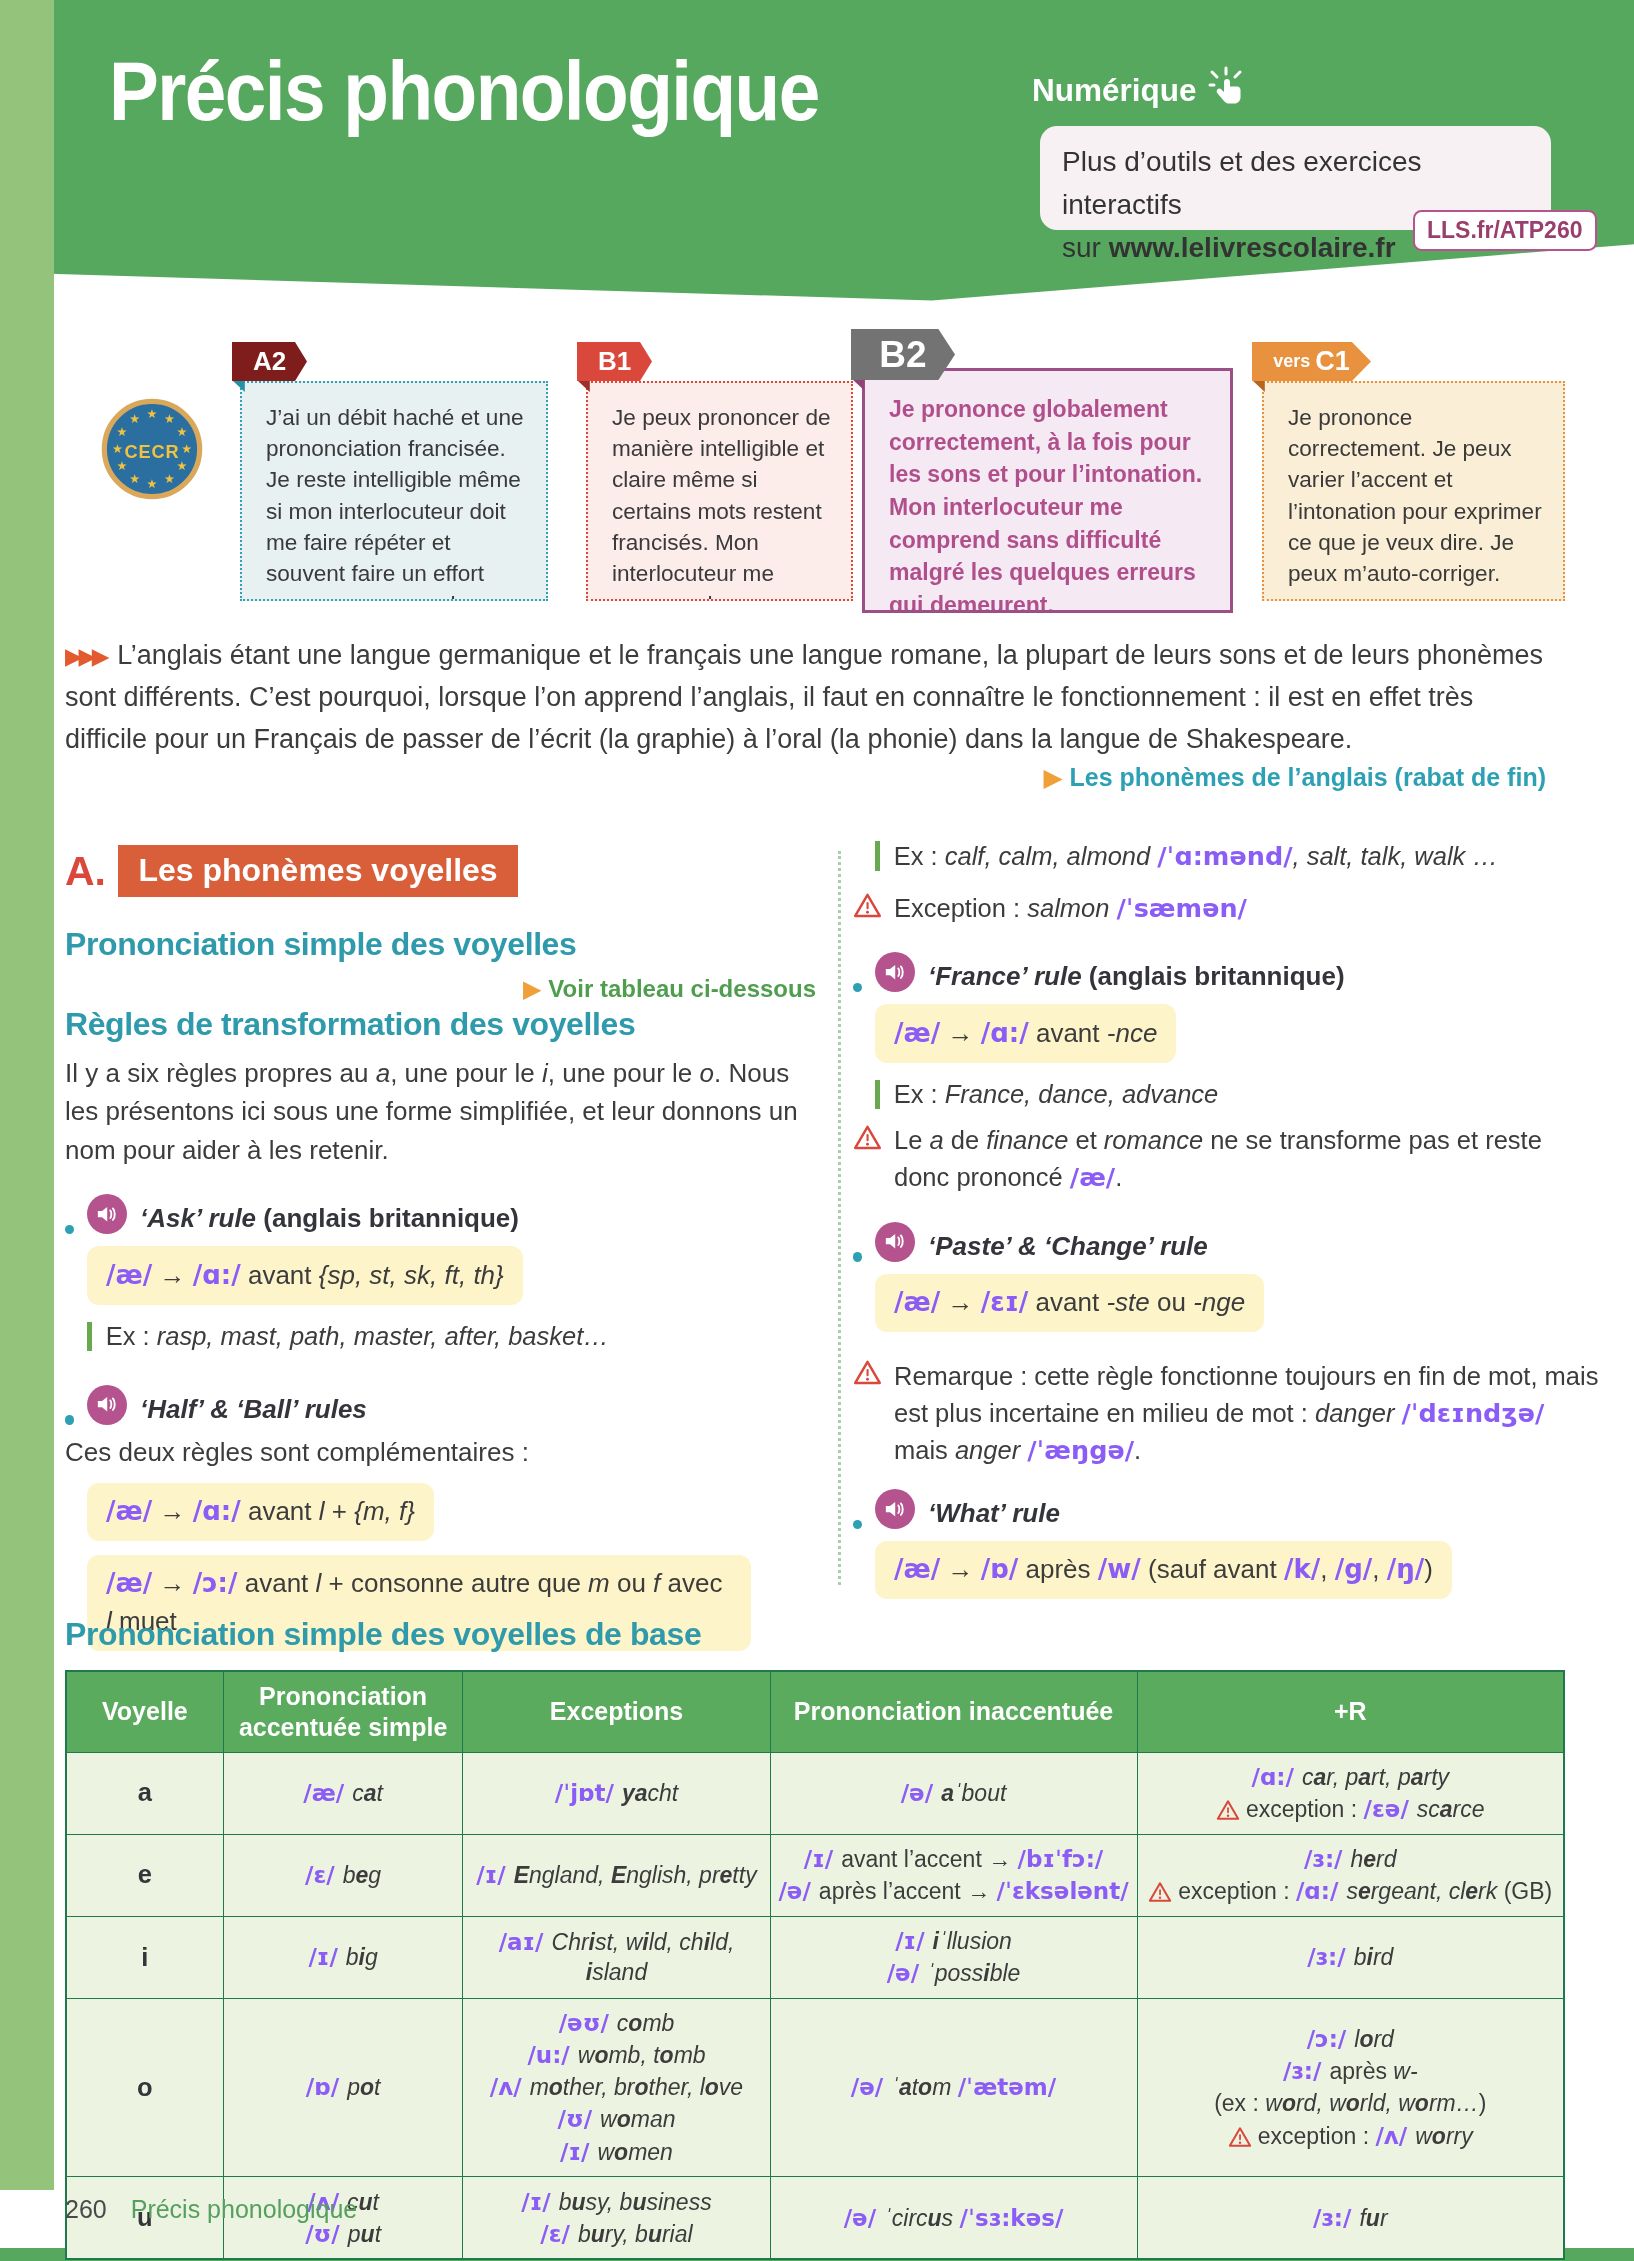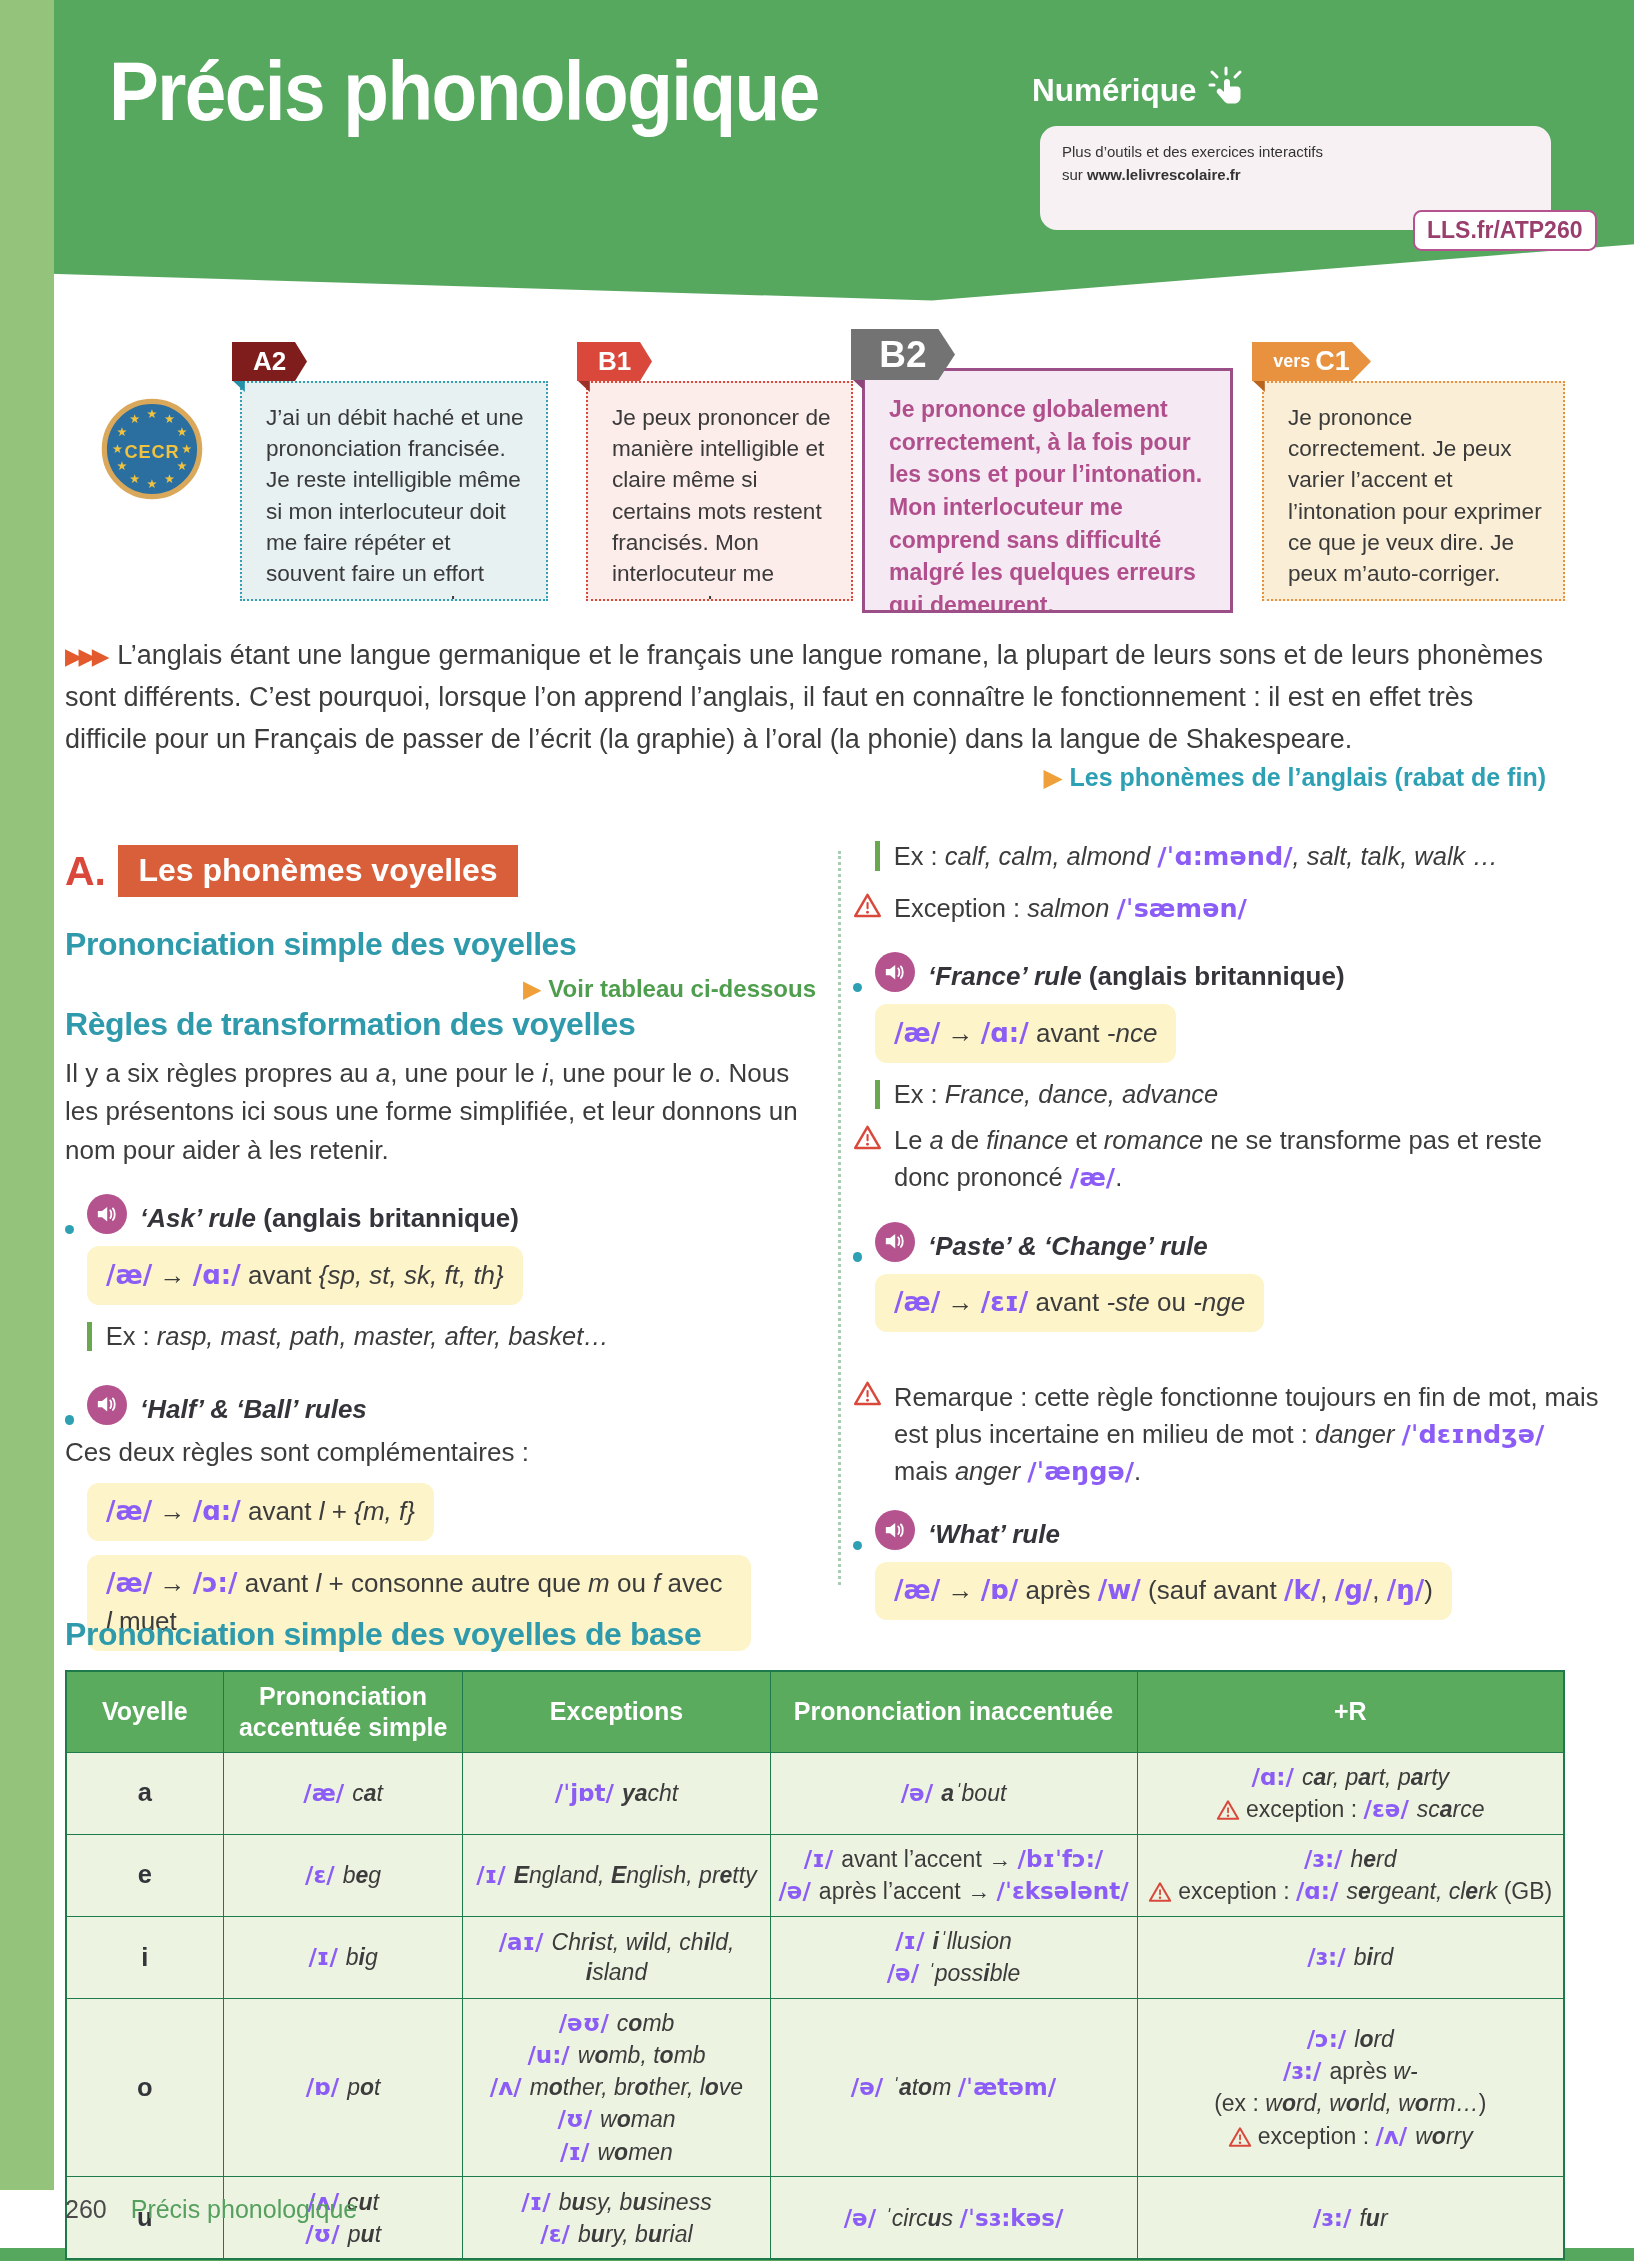--- a/index.html
+++ b/index.html
@@ -12,21 +12,21 @@
   #header { left:0; top:0; width:1635px; height:313px; background:#57a85f;
             clip-path:polygon(0 0,100% 0,100% 78%,57% 96%,0 87%); }
   #left-strip { left:0; top:0; width:54px; height:2190px; background:#94c47b; z-index:5; }
   #bottom-bar { left:0; top:2248px; width:1635px; height:13.6px; background:#57a85f; }
   #page-title { left:109px; top:44px; color:#fff; font-size:83px; font-weight:bold;
                 letter-spacing:-1.7px; transform:scaleX(.9); transform-origin:left top; white-space:nowrap; }
   #numerique { left:1032px; top:72px; display:flex; align-items:center; gap:8.5px; color:#fff;
                font-size:31.5px; font-weight:bold; }
   #numerique svg { width:44px; height:44px; margin-top:-6.8px; }
   #promo-box { left:1040px; top:126px; width:511px; height:104px; background:#f7f1f4; border-radius:17px;
-               padding:13.6px 22px; font-size:15px; line-height:1.55; color:#333; z-index:2; }
+               padding:13.6px 22px; font-size:28px; line-height:1.55; color:#333; z-index:2; }
   #lls-badge { left:1413px; top:210px; background:#fff; border:2.6px solid #b5538f; border-radius:8.5px;
                padding:5.1px 12px; font-size:23px; font-weight:bold; color:#993e6d; z-index:3; }
 
   
   #cecr-badge { left:100px; top:397px; width:104px; height:104px; }
   .lvl-box { position:absolute; padding:19px 15.3px 0 24px; font-size:22.6px; line-height:1.38; color:#3a3a3a; overflow:hidden; }
   #box-a2 { left:240px; top:381px; width:308px; height:220px; background:#e7f1f1; border:2.6px dotted #35a0b4; }
   #box-b1 { left:586px; top:381px; width:267px; height:220px; background:#fcecea; border:2.6px dotted #d9483b; }
   #box-b2 { left:862px; top:368px; width:371px; height:245px; background:#f5eaf3; border:3.4px solid #9c4f86;
             font-weight:bold; color:#b04f8c; font-size:23px; line-height:1.42; padding-top:22px; }
@@ -279,21 +279,21 @@
           <path d="M14.8 8.6c1.3 1.1 1.3 5.7 0 6.8" stroke="#fff" stroke-width="1.7" fill="none" stroke-linecap="round"></path>
           <path d="M17.2 6.8c2.2 2 2.2 8.4 0 10.4" stroke="#fff" stroke-width="1.7" fill="none" stroke-linecap="round"></path>
         </svg>
       </span>
     <span class="rule-title"><span class="bd it">‘Paste’ &amp; ‘Change’ rule</span></span>
   </div>
   <div class="ybox"><span class="ph">/æ/</span><span> → </span><span class="ph">/ɛɪ/</span><span> avant </span><span class="it">-ste</span><span> ou </span><span class="it">-nge</span></div>
   <div class="ex-line">
     <span class="bar"></span>
   </div>
-  <div class="warn-line" style="margin-top:30px">
+  <div class="warn-line" style="margin-top:9px">
     <span class="wic">
         <svg viewBox="0 0 26 24">
           <path d="M13 2.5 24 21.5H2Z" fill="none" stroke="#d9483b" stroke-width="2.2" stroke-linejoin="round"></path>
           <rect x="12.1" y="9" width="1.9" height="6.5" rx=".9" fill="#d9483b"></rect>
           <circle cx="13" cy="18.2" r="1.3" fill="#d9483b"></circle>
         </svg>
       </span>
     <span style="max-width:707px"><span>Remarque : cette règle fonctionne toujours en fin de mot, mais est plus incertaine en milieu de mot : </span><span class="it">danger </span><span class="ph">/ˈdɛɪndʒə/</span><span> mais </span><span class="it">anger </span><span class="ph">/ˈæŋgə/</span><span>.</span></span>
   </div>
 

